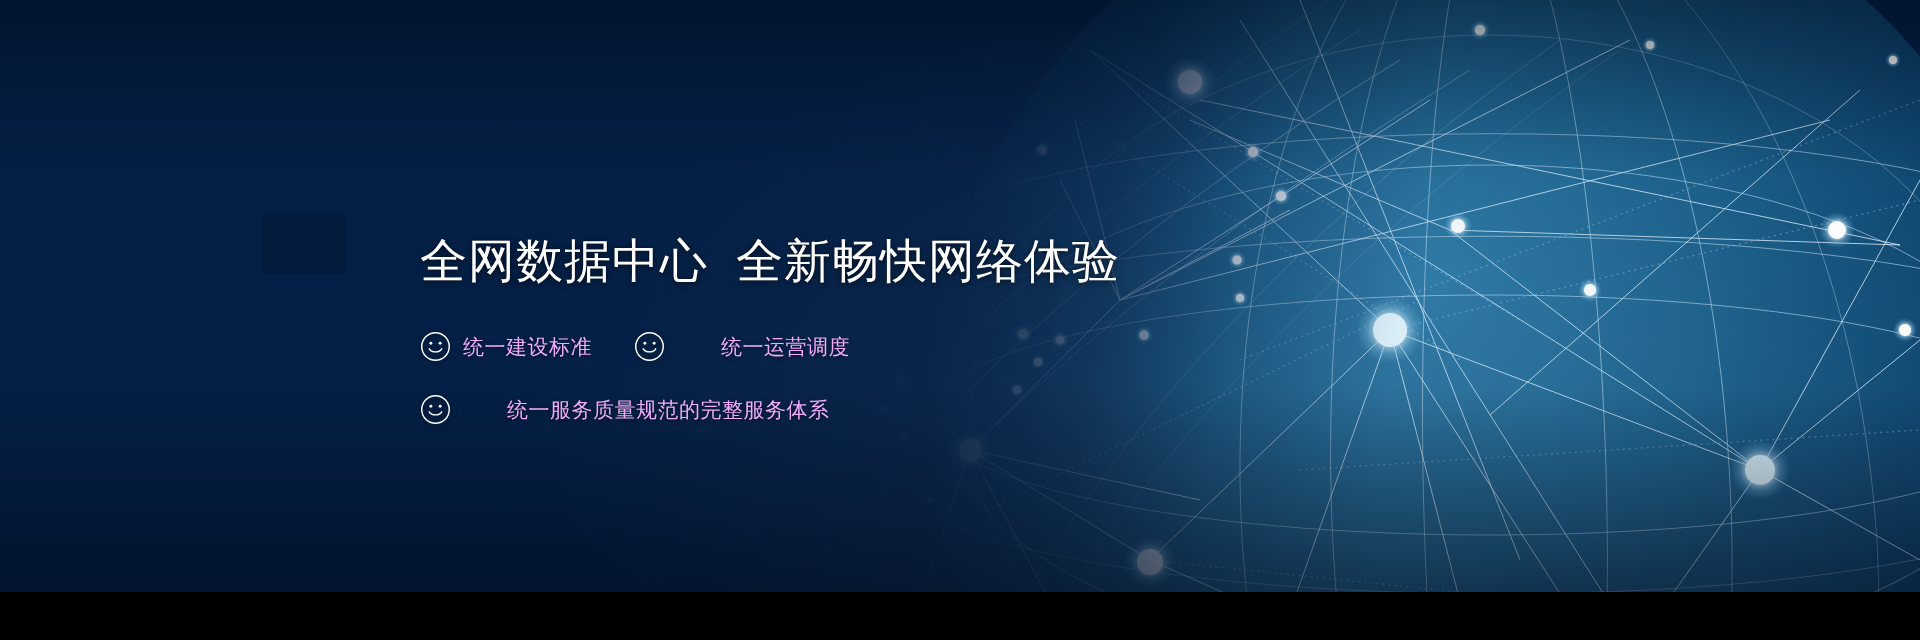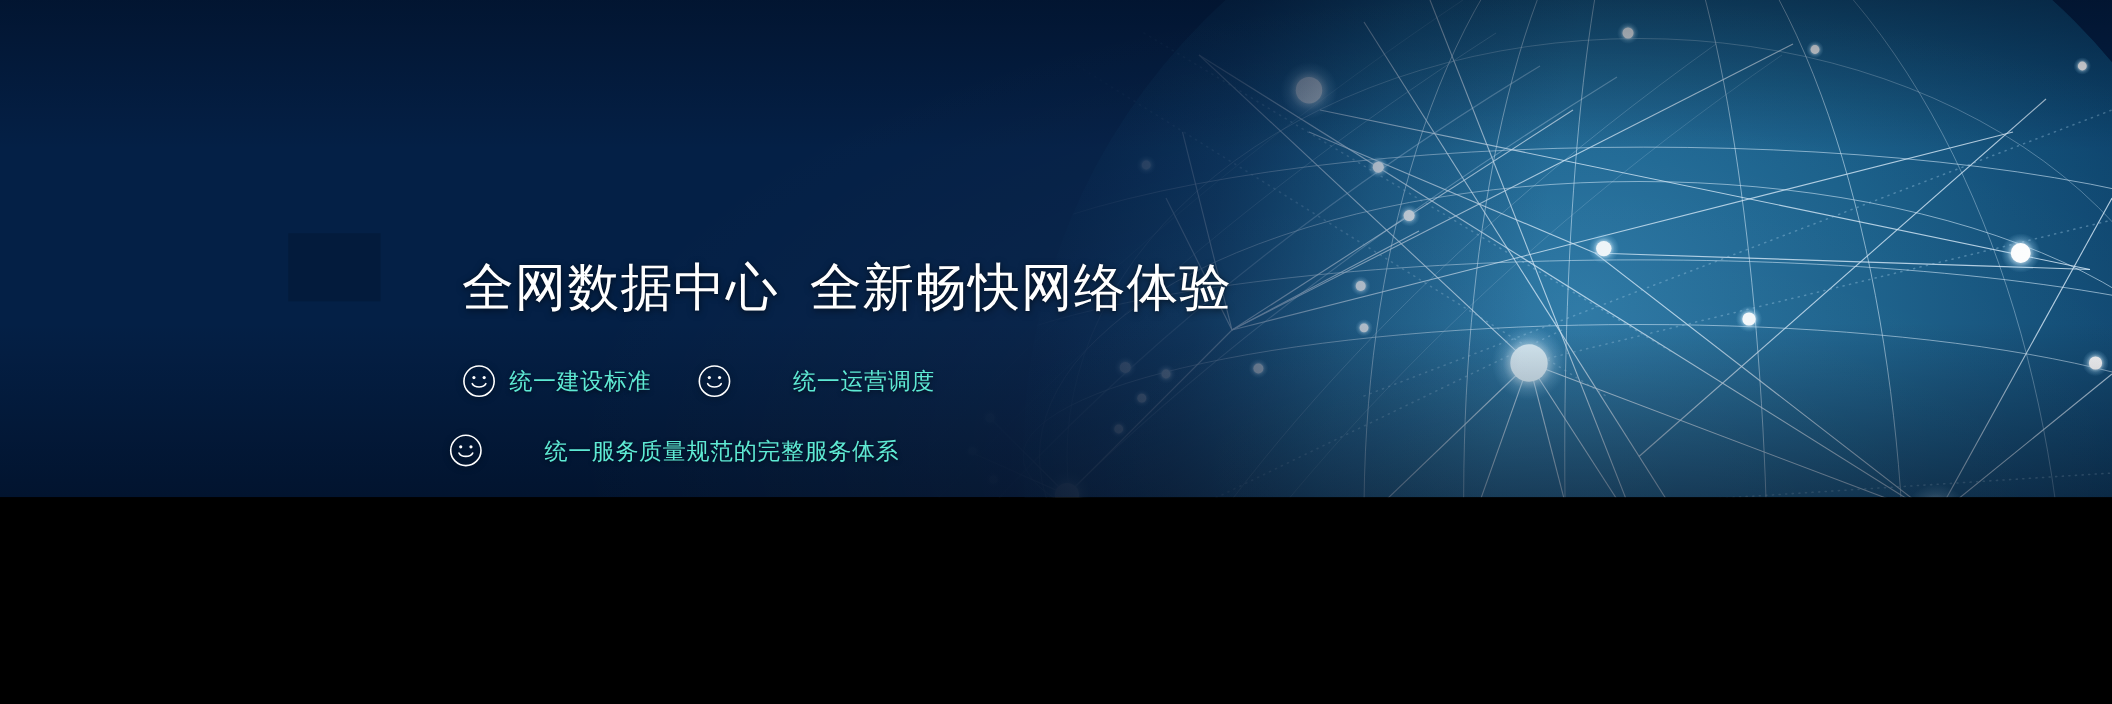--- a/index.html
+++ b/index.html
@@ -3,21 +3,21 @@
 <meta charset="utf-8">
 <style>
   html, body {
     margin: 0;
     padding: 0;
     background: #000;
   }
   #banner {
     position: relative;
     width: 1920px;
-    height: 452px;
+    height: 592px;
     overflow: hidden;
     font-family: "Liberation Sans", "DejaVu Sans", sans-serif;
     background: #042046;
   }
   
   .bg-base {
     position: absolute;
     inset: 0;
     background:
       radial-gradient(ellipse 1250px 900px at 1500px 430px,
@@ -73,38 +73,38 @@
     white-space: pre;
     text-shadow: 0 2px 7px rgba(0,0,0,0.55), 0 0 2px rgba(0,0,0,0.4);
     font-weight: 400;
   }
   .feature-row {
     position: absolute;
     display: flex;
     align-items: center;
   }
   .feature-row.row1 { left: 420px; top: 331px; }
-  .feature-row.row2 { left: 408px; top: 394px; }
+  .feature-row.row2 { left: 420px; top: 394px; }
   .feature {
     display: flex;
     align-items: center;
     margin-right: 42px;
   }
   .feature:last-child { margin-right: 0; gap: 44px; }
   .smiley {
     width: 31px;
     height: 31px;
     margin-right: 12px;
     flex: 0 0 auto;
     display: block;
     filter: drop-shadow(0 1px 3px rgba(0,0,0,0.5));
   }
   .feature-label {
     font-size: 21px;
-    color: #5eead4;
+    color: #f0abfc;
     letter-spacing: 0.5px;
     white-space: nowrap;
     text-shadow: 0 1px 4px rgba(0,0,0,0.55);
   }
 </style>
 </head>
 <body>
 
 <div id="banner">
 

